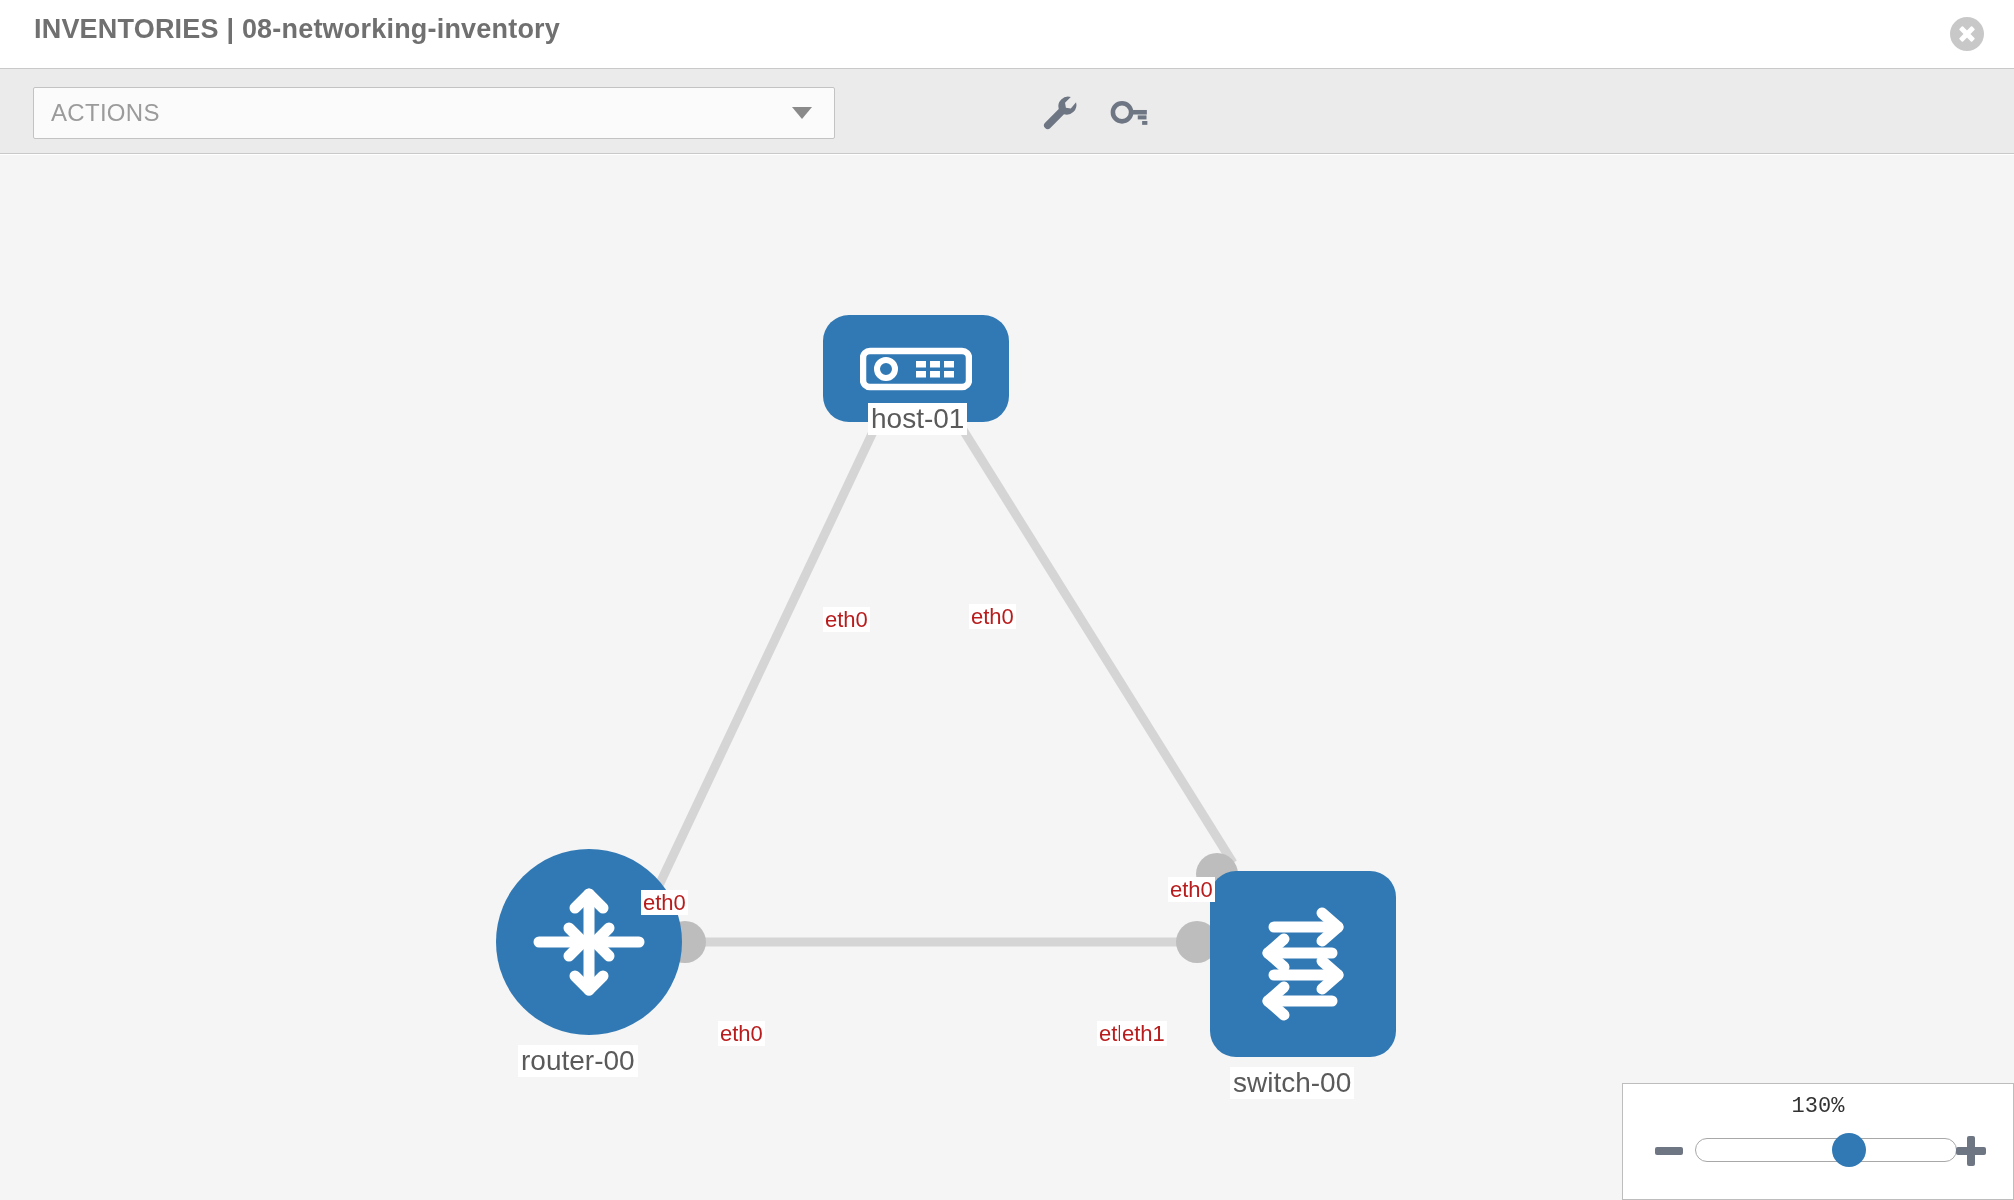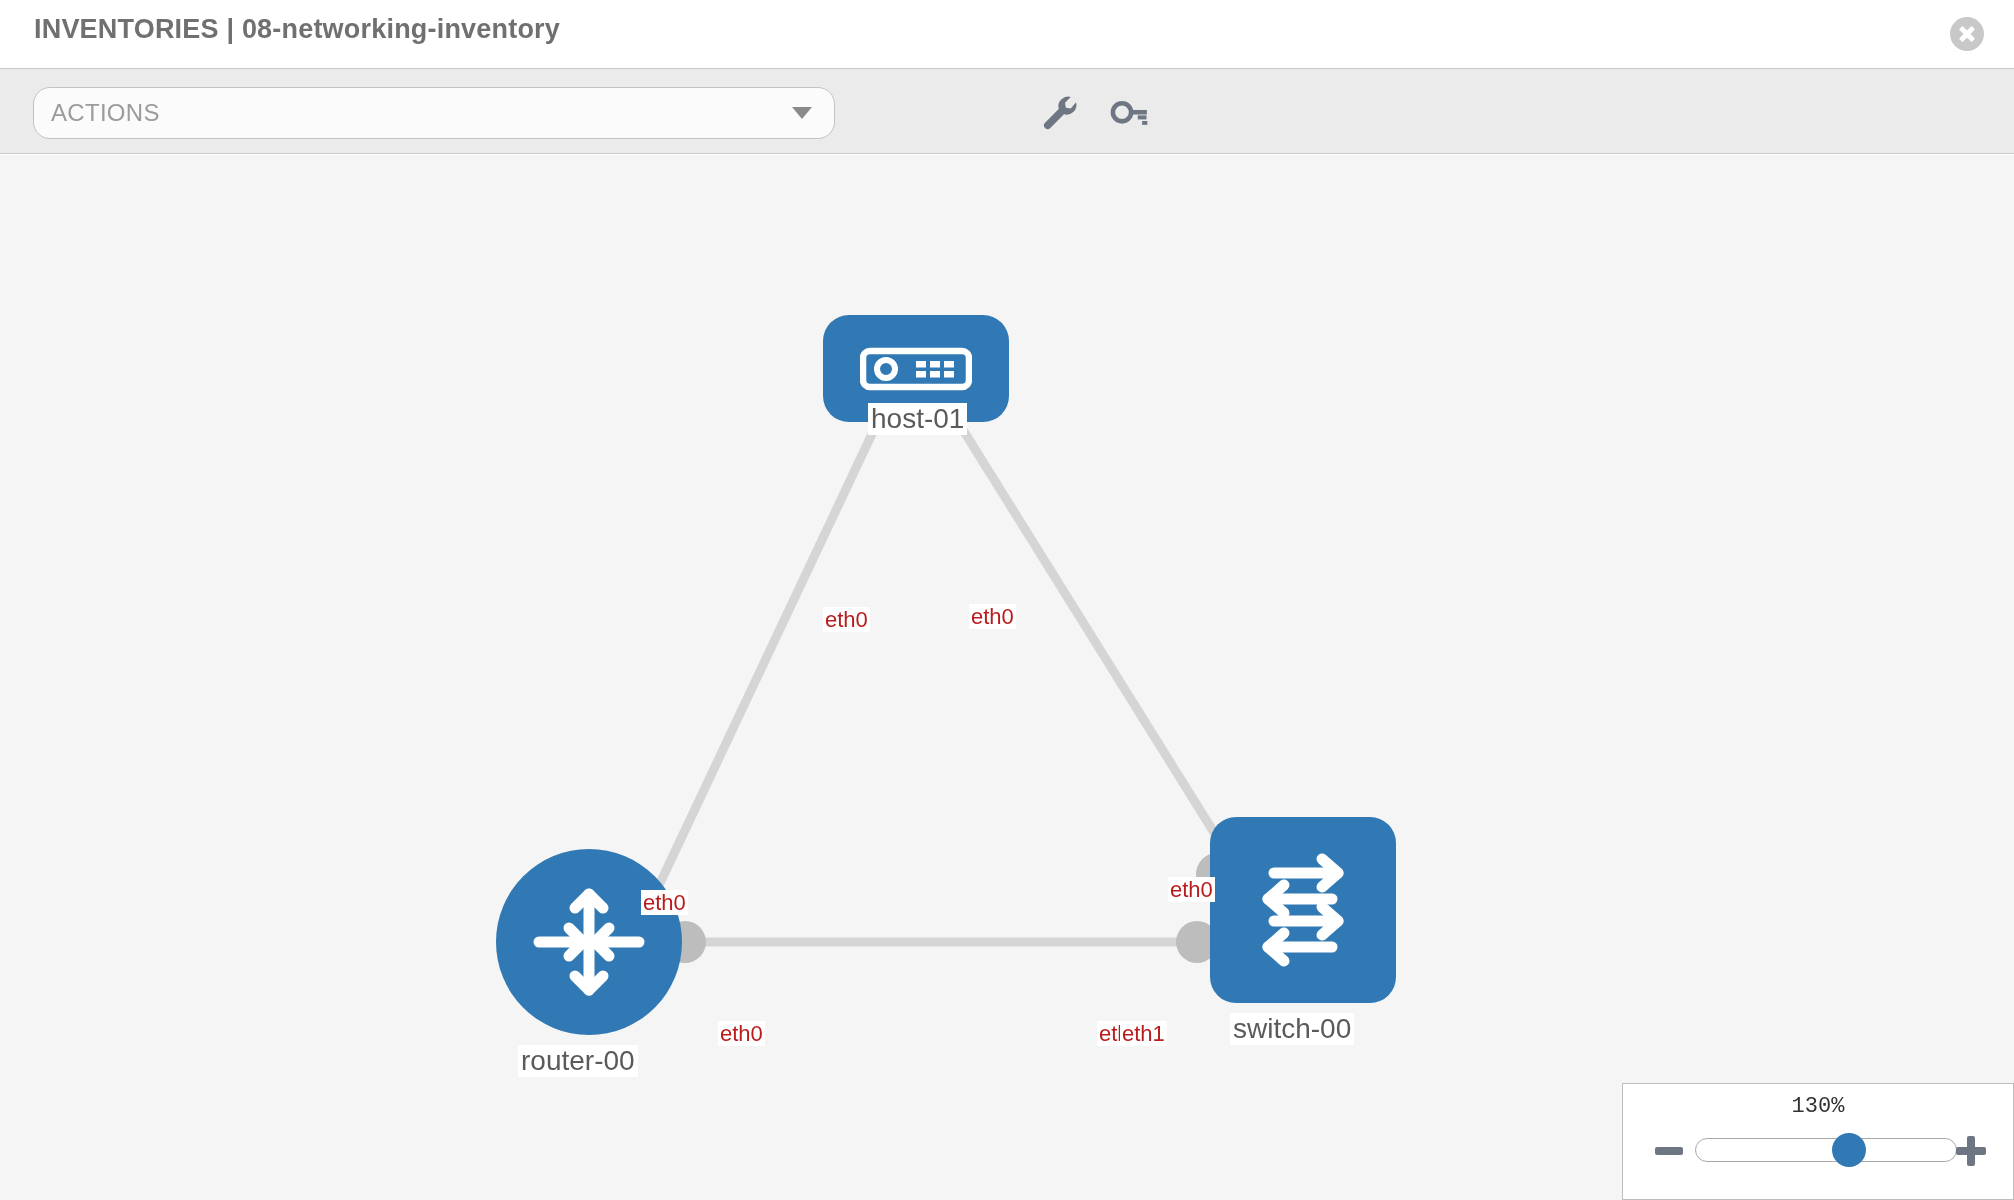--- a/index.html
+++ b/index.html
@@ -37,21 +37,21 @@
   
   .toolbar {
     position: absolute; left: 0; top: 68px; width: 2014px; height: 86px;
     background: #ebebeb;
     border-top: 1px solid #c9c9c9;
     border-bottom: 1px solid #c9c9c9;
   }
   .actions-select {
     position: absolute; left: 33px; top: 18px;
     width: 802px; height: 52px;
-    background: #fbfbfb; border: 1px solid #c3c3c3; border-radius: 17px;
+    background: #fbfbfb; border: 1px solid #c3c3c3; border-radius: 2px;
     cursor: pointer;
   }
   .actions-select .lbl {
     position: absolute; left: 17px; top: 11px;
     font-size: 24px; color: #9b9b9b; letter-spacing: .3px;
   }
   .caret {
     position: absolute; right: 22px; top: 50%; transform: translateY(-50%);
     width: 0; height: 0;
     border-left: 10px solid transparent;
@@ -228,21 +228,21 @@
             <path d="M38 44 L52 58 L38 72"></path>
 
             <path d="M108 58 L64 58"></path>
             <path d="M78 44 L64 58 L78 72"></path>
           </g>
         </svg>
       </div>
       <div class="node-label" style="left:22px; top:196px;">router-00</div>
     </div>
 
-    <div class="node node-switch" style="left:1210px; top:662px; width:186px; height:186px;">
+    <div class="node node-switch" style="left:1210px; top:716px; width:186px; height:186px;">
       <div class="node-shape">
         <svg width="118" height="118" viewBox="0 0 118 118" aria-hidden="true">
           <g fill="none" stroke="#ffffff" stroke-width="11" stroke-linecap="round" stroke-linejoin="round">
 
             <path d="M30 22 L94 22"></path>
             <path d="M78 8 L94 22 L78 36"></path>
 
             <path d="M88 48 L24 48"></path>
             <path d="M40 34 L24 48 L40 62"></path>
 

